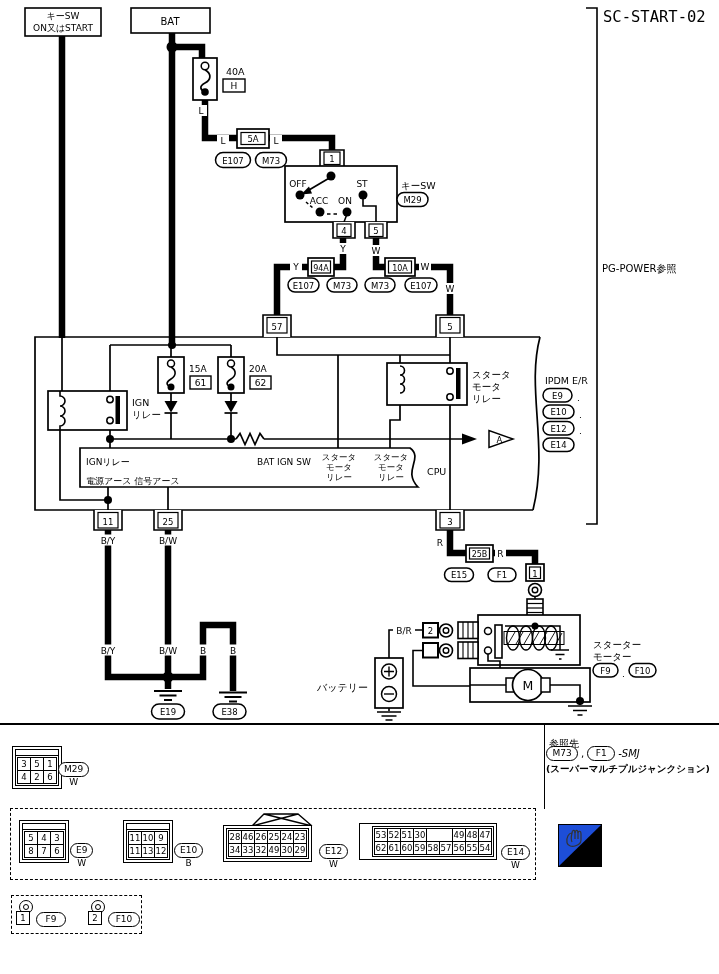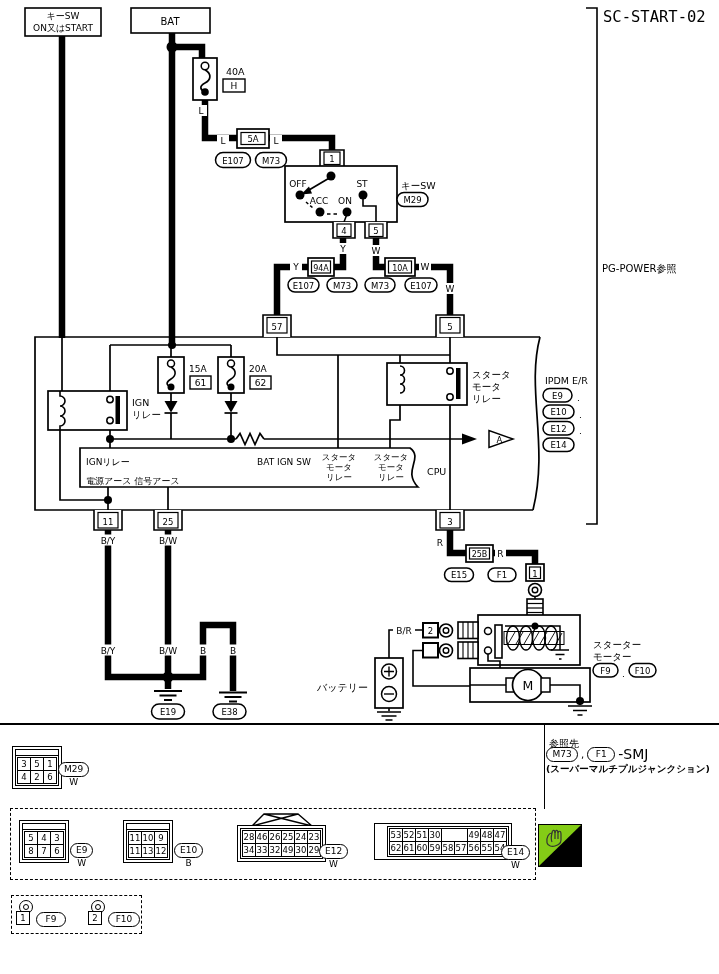--- a/index.html
+++ b/index.html
@@ -21,21 +21,21 @@
   .pg-cell:first-child{margin-left:0;}
   .e14 .pg-row .pg-cell:empty{flex:0 0 25px;}
   .dashedbox{position:absolute;border:1.6px dashed #000;}
   .vline{position:absolute;border-left:1.5px solid #000;}
   .txt{position:absolute;white-space:nowrap;}
   .ring{width:12px;height:12px;border:1.6px solid #000;border-radius:50%;position:absolute;}
   .ring:after{content:"";position:absolute;left:2.5px;top:2.5px;width:4px;height:4px;
               border:1.5px solid #000;border-radius:50%;}
   .pin-box{position:absolute;border:1.6px solid #000;width:12px;height:12px;background:#fff;
            font-size:8.5px;line-height:12px;text-align:center;}
-  .hs{position:absolute;width:42px;height:41px;border:1.6px solid #000;background:#84cc16;}
+  .hs{position:absolute;width:42px;height:41px;border:1.6px solid #000;background:#1d4ed8;margin-left:20px;}
   .hs svg{display:block;}
 </style>
 </head>
 <body>
 
 <div id="page">
 
 <svg width="719" height="723" viewBox="0 0 719 723">
 
   <g>
@@ -441,21 +441,21 @@
 
 
 <div class="bottom">
   <div class="vline" style="left:544px;top:0;height:84px;"></div>
 
   <div class="txt" style="left:549px;top:12px;font-size:10px;">参照先</div>
   <div class="txt" style="left:546px;top:21px;display:flex;align-items:center;gap:3px;">
     <span class="oval" style="min-width:20px;">M73</span>
     <span style="font-size:10px;">,</span>
     <span class="oval" style="min-width:16px;">F1</span>
-    <span style="font-size:14px;">-SMJ</span>
+    <span style="font-size:10px;font-style:italic;">-SMJ</span>
   </div>
   <div class="txt" style="left:546px;top:38px;font-size:9.5px;font-weight:bold;">(スーパーマルチプルジャンクション)</div>
 
   <div class="pin-grid" style="left:12px;top:21px;">
     <div class="pg-inner">
       <div class="pg-strip"></div>
       <div class="pg-row">
             <span class="pg-cell">3</span>
             <span class="pg-cell">5</span>
             <span class="pg-cell">1</span>
@@ -500,21 +500,21 @@
               <span class="pg-cell">13</span>
               <span class="pg-cell">12</span>
             </div>
       </div>
     </div>
     <div class="txt" style="left:163px;top:29px;"><span class="oval">E10</span><span class="wcol">B</span></div>
 
     <svg class="abs" style="left:240px;top:4px;" width="62" height="14">
       <path d="M1,13 L13,1 H47 L61,13 M1,13 L47,1 M13,1 L61,13" fill="none" stroke="#000" stroke-width="1.3"></path>
     </svg>
-    <div class="pin-grid" style="left:226px;top:16px;">
+    <div class="pin-grid" style="left:212px;top:16px;">
       <div class="pg-inner">
         <div class="pg-row">
               <span class="pg-cell">28</span>
               <span class="pg-cell">46</span>
               <span class="pg-cell">26</span>
               <span class="pg-cell">25</span>
               <span class="pg-cell">24</span>
               <span class="pg-cell">23</span>
             </div>
         <div class="pg-row">
@@ -522,21 +522,21 @@
               <span class="pg-cell">33</span>
               <span class="pg-cell">32</span>
               <span class="pg-cell">49</span>
               <span class="pg-cell">30</span>
               <span class="pg-cell">29</span>
             </div>
       </div>
     </div>
     <div class="txt" style="left:308px;top:30px;"><span class="oval">E12</span><span class="wcol">W</span></div>
 
-    <div class="pin-grid e14" style="left:363px;top:14px;padding-left:12px;">
+    <div class="pin-grid e14" style="left:348px;top:14px;padding-left:12px;">
       <div class="pg-inner">
         <div class="pg-row">
               <span class="pg-cell">53</span>
               <span class="pg-cell">52</span>
               <span class="pg-cell">51</span>
               <span class="pg-cell">30</span>
               <span class="pg-cell"></span>
               <span class="pg-cell">49</span>
               <span class="pg-cell">48</span>
               <span class="pg-cell">47</span>

